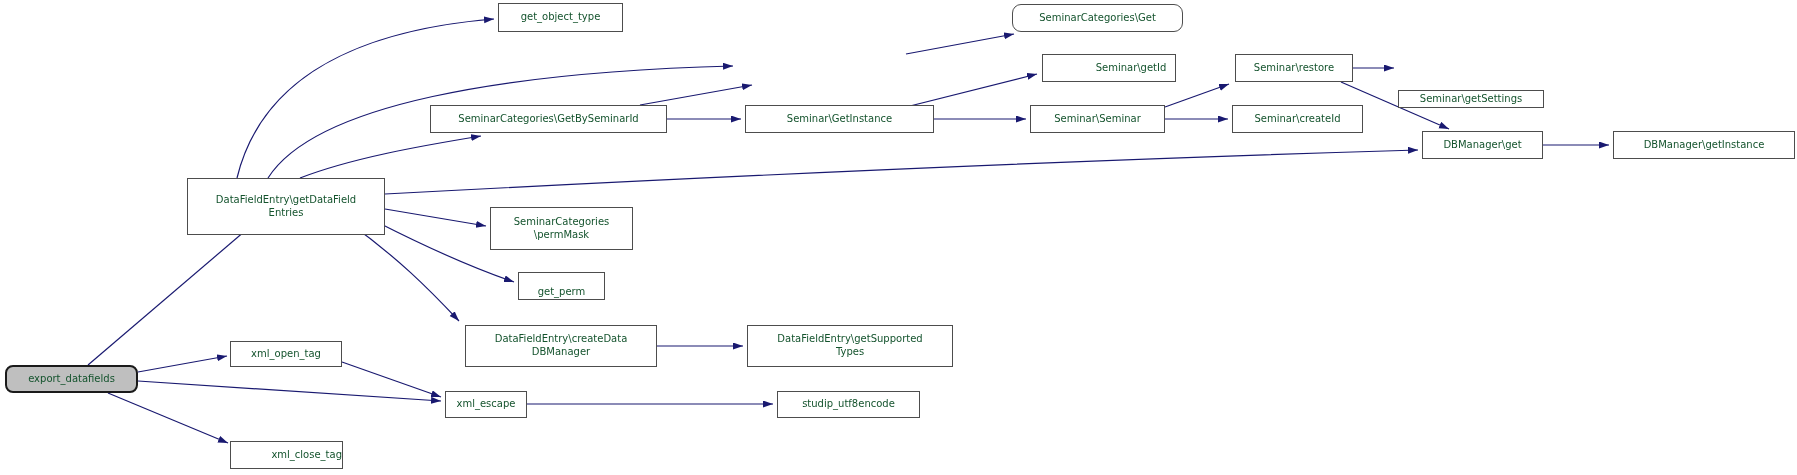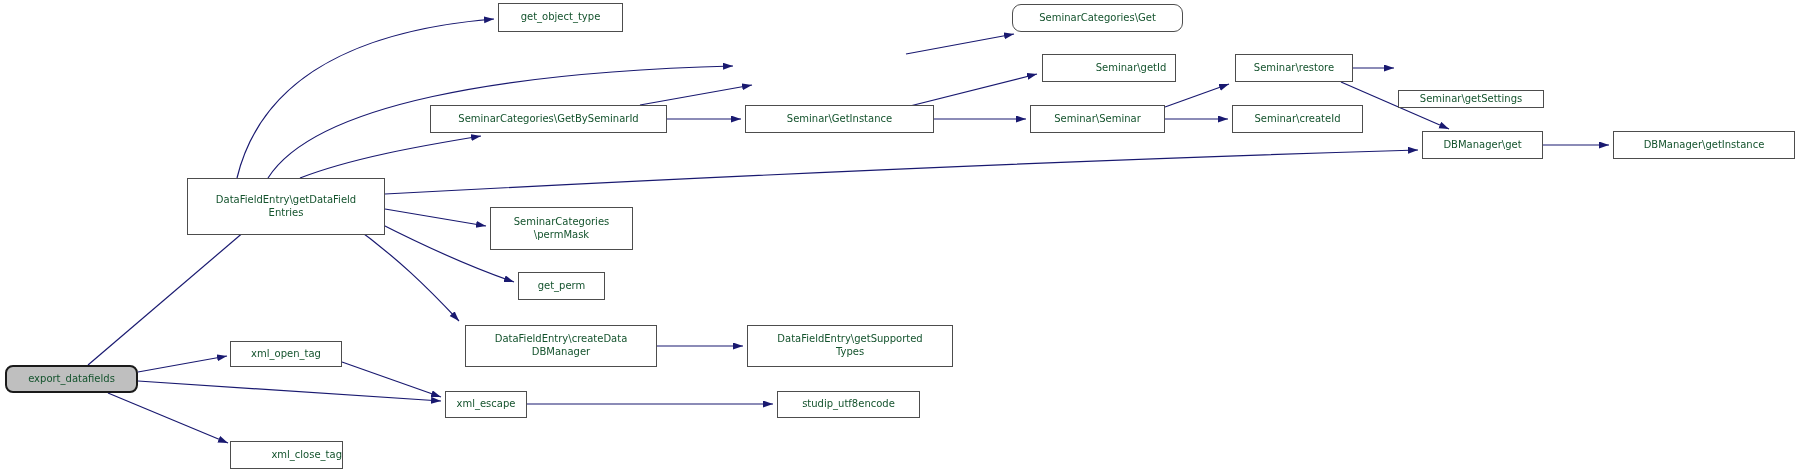--- a/index.html
+++ b/index.html
@@ -42,21 +42,21 @@
   #n-seminar_restore{left:1235px;top:54px;width:118px;height:28px;}
   #n-seminar_getsettings{left:1398px;top:54px;width:146px;height:18px;margin-top:36px;}
   #n-semcat_getbyseminarid{left:430px;top:105px;width:237px;height:28px;}
   #n-seminar_getinstance{left:745px;top:105px;width:189px;height:28px;}
   #n-seminar_seminar{left:1030px;top:105px;width:135px;height:28px;}
   #n-seminar_createid{left:1232px;top:105px;width:131px;height:28px;}
   #n-dbmanager_get{left:1422px;top:131px;width:121px;height:28px;}
   #n-dbmanager_getinstance{left:1613px;top:131px;width:182px;height:28px;}
   #n-dfe_getdatafieldentries{left:187px;top:178px;width:198px;height:57px;}
   #n-dfs_permmask{left:490px;top:207px;width:143px;height:43px;}
-  #n-get_perm{left:518px;top:272px;width:87px;height:28px;}
+  #n-get_perm{left:518px;top:272px;width:87px;height:28px;justify-content:flex-end;}
   #n-dfe_createdatafieldentry{left:465px;top:325px;width:192px;height:42px;}
   #n-dfe_getsupportedtypes{left:747px;top:325px;width:206px;height:42px;}
   #n-export_datafields{left:5px;top:365px;width:133px;height:28px;border-radius:8px;}
   #n-xml_open_tag{left:230px;top:341px;width:112px;height:26px;align-items:center;}
   #n-xml_escape{left:445px;top:391px;width:82px;height:27px;}
   #n-studip_utf8encode{left:777px;top:391px;width:143px;height:27px;}
   #n-xml_close_tag{left:230px;top:441px;width:113px;height:28px;align-items:flex-end;}
 </style>
 </head>
 <body>

